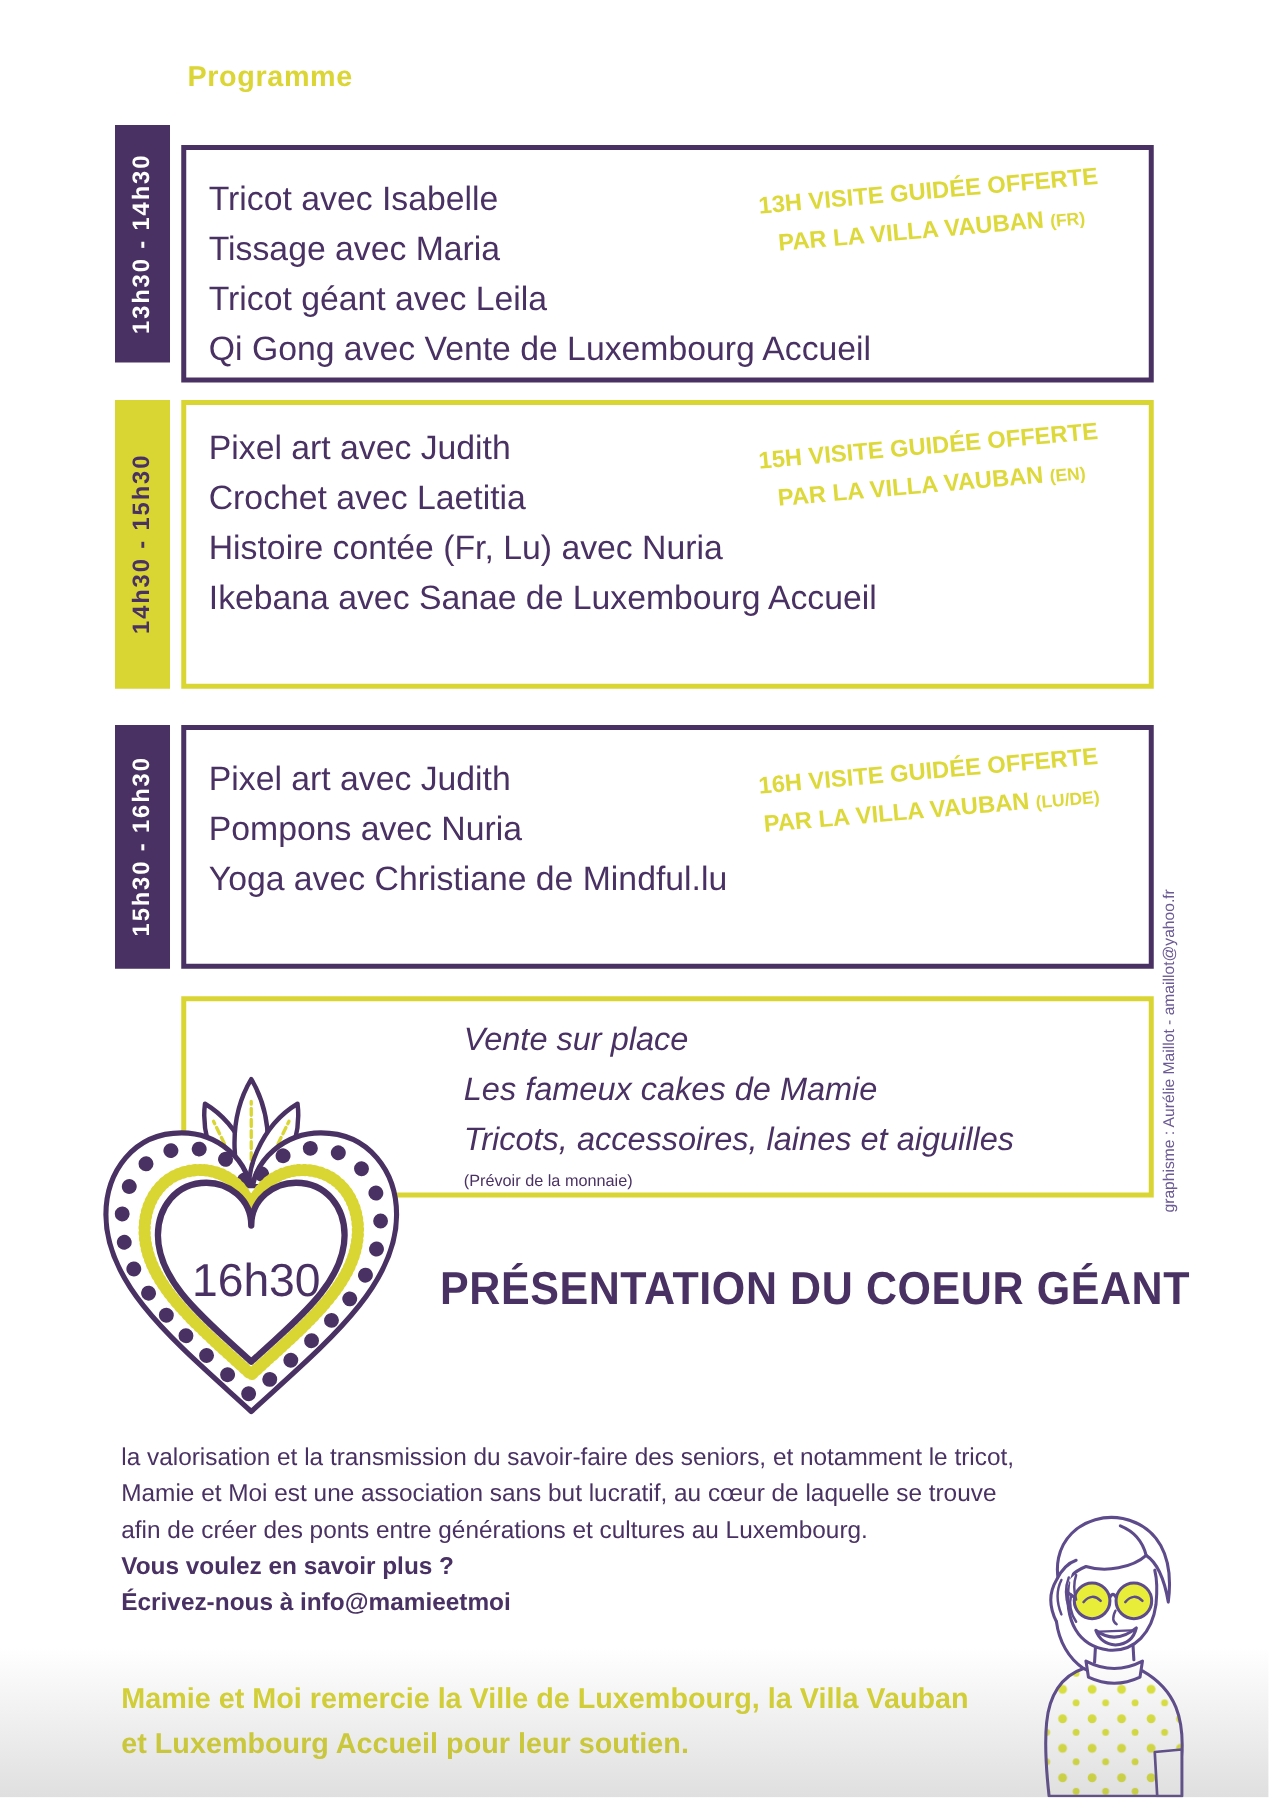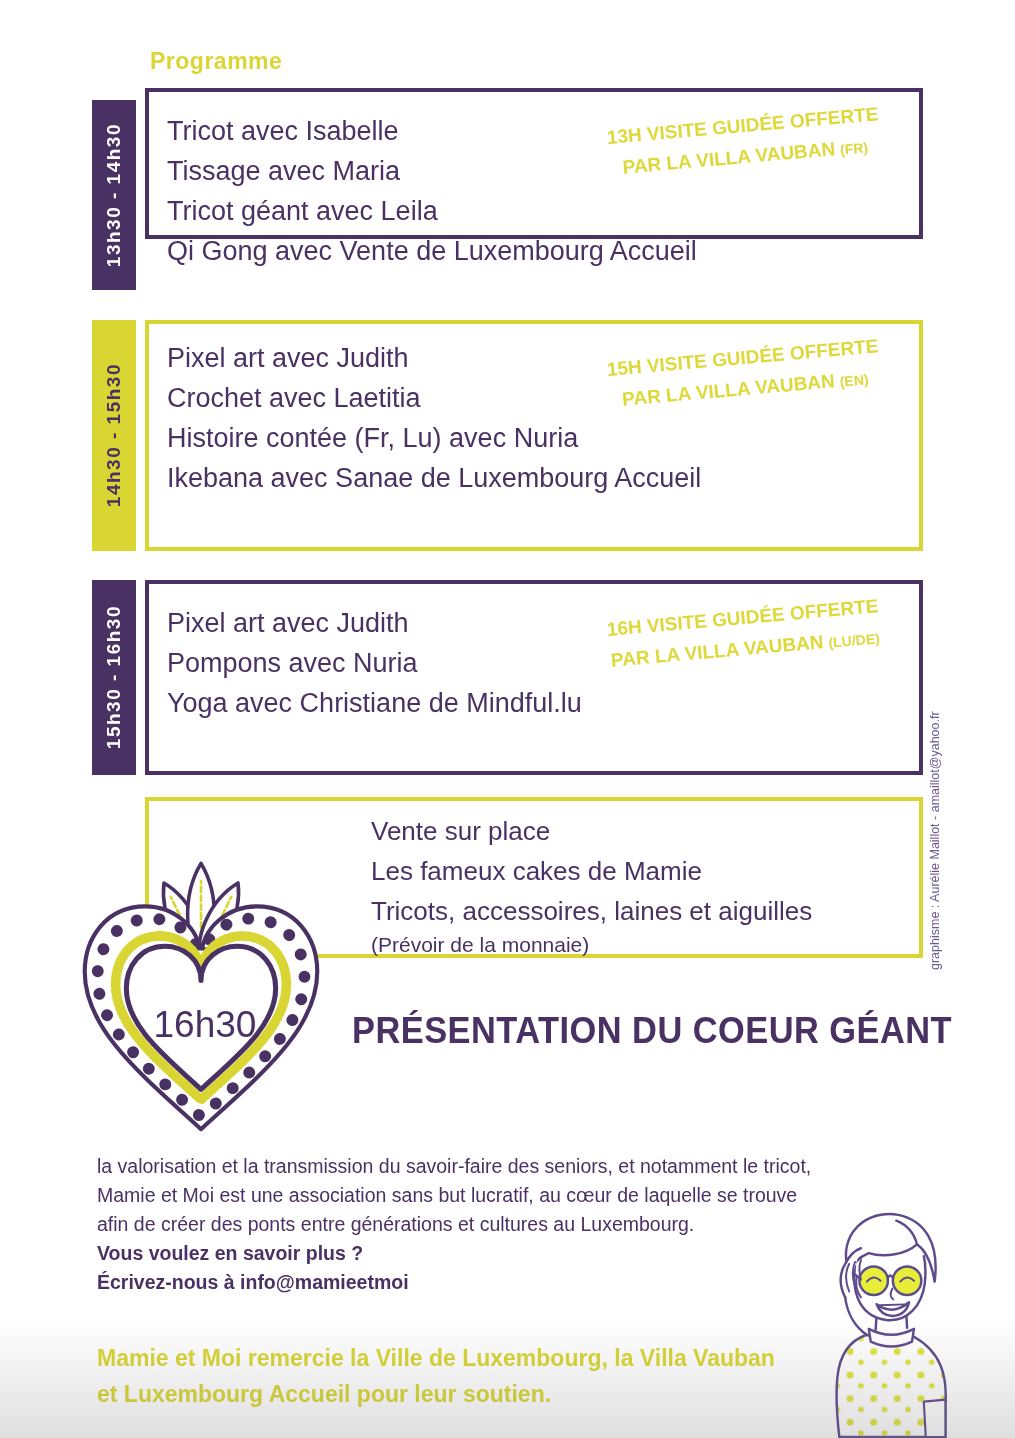--- a/index.html
+++ b/index.html
@@ -10,34 +10,34 @@
 
   
   .tab{position:absolute;left:92px;width:44px;display:flex;align-items:center;justify-content:center;}
   .tab span{writing-mode:vertical-rl;transform:rotate(180deg);font-weight:bold;font-size:19px;letter-spacing:1.5px;white-space:nowrap;}
   .t1{top:100px;height:190px;background:#4a3163;color:#ffffff;}
   .t2{top:320px;height:231px;background:#d9d634;color:#4a3163;}
   .t3{top:580px;height:195px;background:#4a3163;color:#ffffff;}
 
   
   .box{position:absolute;left:145px;width:778px;box-sizing:border-box;border:4px solid #4a3163;background:#ffffff;}
-  .b1{top:88px;height:151px;}
+  .b1{top:116px;height:190px;}
   .b2{top:320px;height:231px;border-color:#d9d634;}
   .b3{top:580px;height:195px;}
   .acts{padding:19px 0 0 18px;font-size:27px;line-height:40px;color:#4a3163;white-space:nowrap;}
   .b2 .acts{padding-top:14px;}
 
   .note{position:absolute;top:18px;right:10px;width:330px;text-align:center;transform:rotate(-5deg);
         color:#ddd93b;font-weight:bold;font-size:19px;line-height:31px;white-space:nowrap;}
   .note .sfx{font-size:14px;margin-left:5px;}
 
   
   .sale{top:797px;height:161px;border-color:#d9d634;}
-  .sale-lines{padding:10px 0 0 222px;font-size:26px;line-height:40px;white-space:nowrap;}
-  .sale-note{padding:2px 0 0 222px;font-size:21px;line-height:24px;white-space:nowrap;}
+  .sale-lines{padding:10px 0 0 222px;font-size:26px;line-height:40px;white-space:nowrap;font-style:italic;}
+  .sale-note{padding:2px 0 0 222px;font-size:13px;line-height:24px;white-space:nowrap;}
 
   .heart{position:absolute;left:70px;top:840px;width:262px;height:300px;}
   .badge{position:absolute;left:140px;top:1004px;width:130px;text-align:center;
          font-size:37px;font-weight:normal;color:#4a3163;}
   .headline{position:absolute;left:352px;top:1010px;font-size:37px;font-weight:bold;letter-spacing:0.5px;
             transform:scaleX(0.93);transform-origin:left center;white-space:nowrap;color:#4a3163;}
 
   .about{position:absolute;left:97px;top:1152px;font-size:19.5px;line-height:29px;color:#4a3163;}
   .about div{white-space:nowrap;}
   .about .bold{font-weight:bold;}

